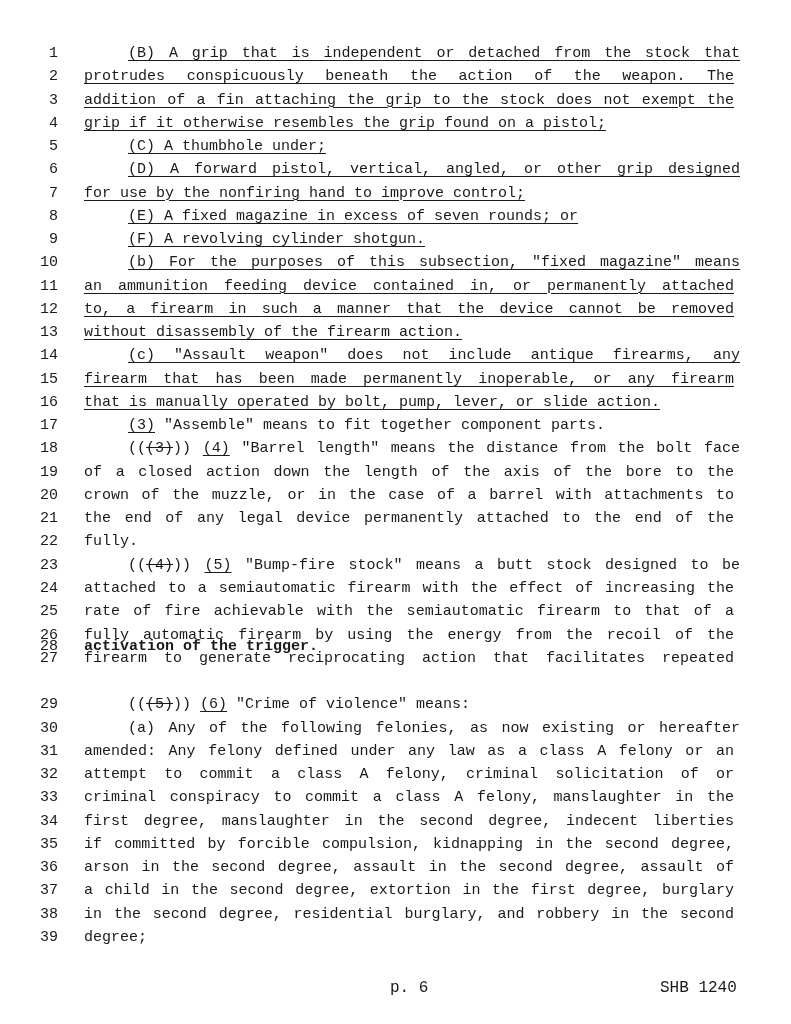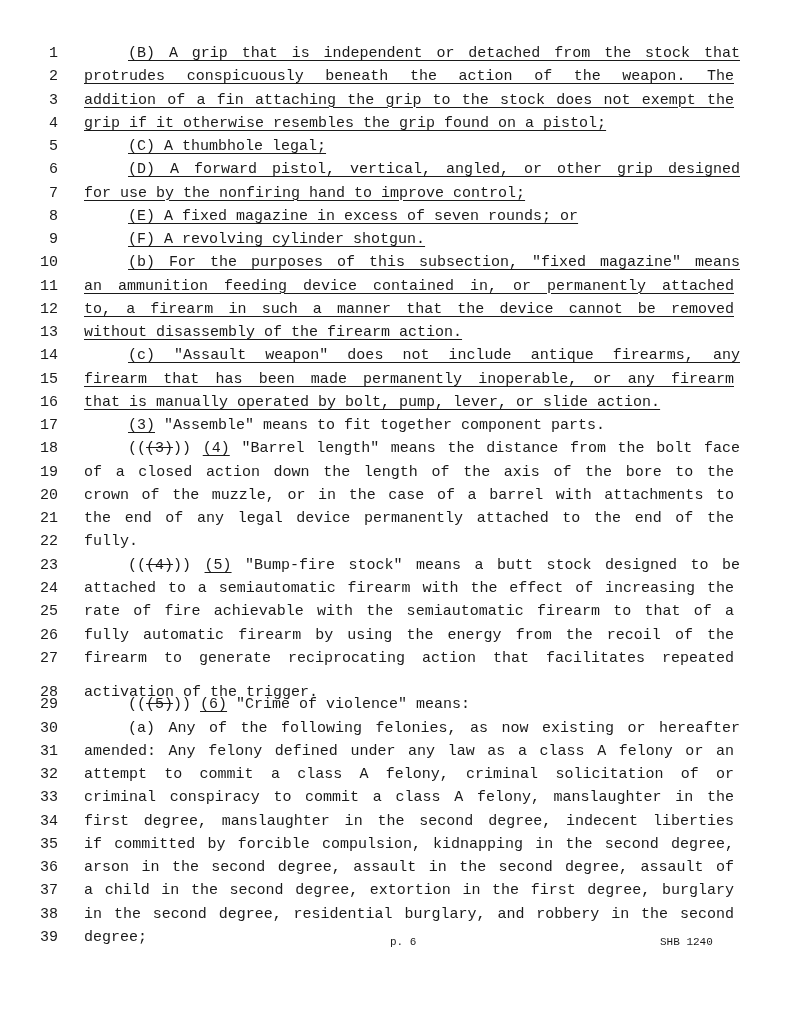--- a/index.html
+++ b/index.html
@@ -6,21 +6,21 @@
   body { width: 791px; height: 1024px; position: relative; overflow: hidden;
          font-family: "Liberation Mono", "DejaVu Sans Mono", monospace; color: #1a1a1a; }
   .page { position: absolute; left: 0; top: 0; width: 791px; height: 1024px; }
   .line { position: absolute; left: 0; width: 791px; height: 23px; font-size: 15px; line-height: 23px; }
   .lnum { position: absolute; left: 20px; width: 38px; text-align: right; }
   .txt { position: absolute; left: 84px; width: 650px; text-align: justify; text-align-last: justify; white-space: normal; }
   .txt.last { text-align-last: left; }
   .txt.indent { left: 128px; width: 612px; }
   .u { text-decoration: underline; text-underline-offset: 3px; text-decoration-thickness: 1px; }
   .s { text-decoration: line-through; }
-  .footer { position: absolute; top: 932px; font-size: 11px; line-height: 20px; }
+  .footer { position: absolute; top: 978px; font-size: 16px; line-height: 20px; }
   .fpage { left: 390px; }
   .fbill { left: 660px; }
 </style>
 </head>
 <body>
 
 <div class="page">
   <div id="lines">
       <div class="line" style="top: 42px;">
         <span class="lnum">1</span>
@@ -33,21 +33,21 @@
       <div class="line" style="top: 88.52px;">
         <span class="lnum">3</span>
         <span class="txt"><span class="u" style="white-space: pre-wrap;">addition of a fin attaching the grip to the stock does not exempt the</span></span>
       </div>
       <div class="line" style="top: 111.78px;">
         <span class="lnum">4</span>
         <span class="txt last"><span class="u" style="white-space: pre-wrap;">grip if it otherwise resembles the grip found on a pistol;</span></span>
       </div>
       <div class="line" style="top: 135.04px;">
         <span class="lnum">5</span>
-        <span class="txt indent last"><span class="u" style="white-space: pre-wrap;">(C) A thumbhole legal;</span></span>
+        <span class="txt indent last"><span class="u" style="white-space: pre-wrap;">(C) A thumbhole under;</span></span>
       </div>
       <div class="line" style="top: 158.3px;">
         <span class="lnum">6</span>
         <span class="txt indent"><span class="u" style="white-space: pre-wrap;">(D) A forward pistol, vertical, angled, or other grip designed</span></span>
       </div>
       <div class="line" style="top: 181.56px;">
         <span class="lnum">7</span>
         <span class="txt last"><span class="u" style="white-space: pre-wrap;">for use by the nonfiring hand to improve control;</span></span>
       </div>
       <div class="line" style="top: 204.82px;">
@@ -123,23 +123,23 @@
         <span class="txt"><span style="white-space: pre-wrap;">rate of fire achievable with the semiautomatic firearm to that of a</span></span>
       </div>
       <div class="line" style="top: 623.5px; padding-left: 8px;">
         <span class="lnum">26</span>
         <span class="txt"><span style="white-space: pre-wrap;">fully automatic firearm by using the energy from the recoil of the</span></span>
       </div>
       <div class="line" style="top: 646.76px;">
         <span class="lnum">27</span>
         <span class="txt"><span style="white-space: pre-wrap;">firearm to generate reciprocating action that facilitates repeated</span></span>
       </div>
-      <div class="line" style="top: 681px;">
+      <div class="line" style="top: 635px;">
         <span class="lnum">28</span>
-        <span class="txt last"><span style="white-space: pre-wrap;">activation of the trigger.</span></span>
+        <span class="txt last"><span style="white-space: pre-wrap; font-weight: bold;">activation of the trigger.</span></span>
       </div>
       <div class="line" style="top: 693.28px;">
         <span class="lnum">29</span>
         <span class="txt indent last"><span style="white-space: pre-wrap;">((</span><span class="s" style="white-space: pre-wrap;">(5)</span><span style="white-space: pre-wrap;">)) </span><span class="u" style="white-space: pre-wrap;">(6)</span><span style="white-space: pre-wrap;"> "Crime of violence" means:</span></span>
       </div>
       <div class="line" style="top: 716.54px;">
         <span class="lnum">30</span>
         <span class="txt indent"><span style="white-space: pre-wrap;">(a) Any of the following felonies, as now existing or hereafter</span></span>
       </div>
       <div class="line" style="top: 739.8px;">

